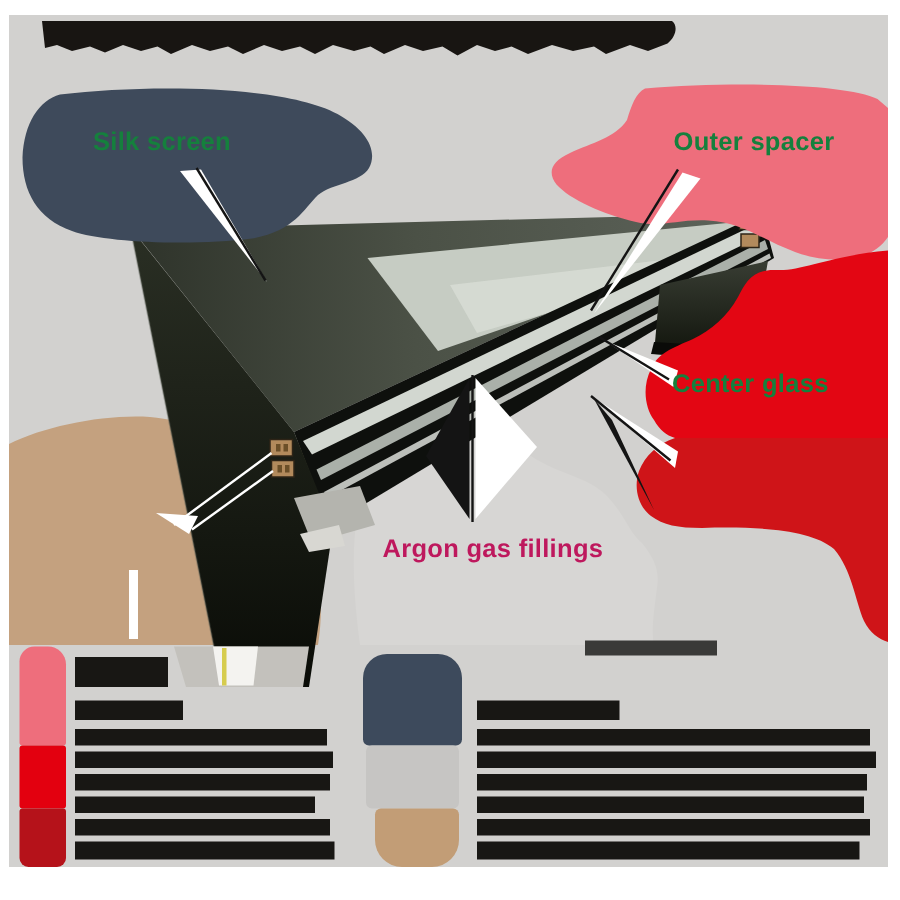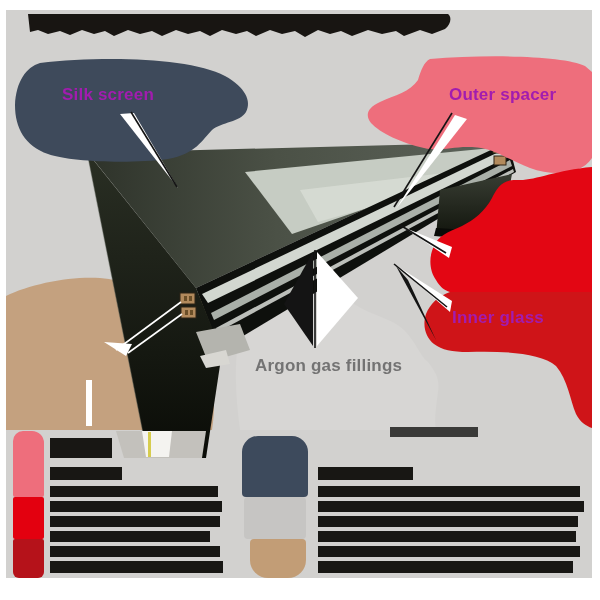--- a/index.html
+++ b/index.html
@@ -2,22 +2,22 @@
 <html><head>
 <meta charset="utf-8">
 <style>
   html,body{margin:0;padding:0;}
   body{width:600px;height:600px;position:relative;background:#ffffff;overflow:hidden;
        font-family:"Liberation Sans",sans-serif;}
   #stage{position:absolute;left:0;top:0;width:600px;height:600px;}
   .content-bg{position:absolute;left:6px;top:10px;width:586px;height:568px;background:#d2d1cf;}
   svg.layer{position:absolute;left:0;top:0;width:600px;height:600px;}
   .label{position:absolute;font-weight:bold;font-size:17px;letter-spacing:.2px;}
-  .label.white{color:#a21caf;}
-  .label.dark{color:#737373;}
+  .label.white{color:#15803d;}
+  .label.dark{color:#be185d;}
   .swatch{position:absolute;}
   .bar{position:absolute;background:#181714;}
   .bar.soft{background:#3a3a38;}
 </style>
 </head>
 <body>
 
 <div id="stage">
   <div class="content-bg"></div>
 
@@ -98,21 +98,21 @@
       <path stroke="#141414" stroke-width="1.6" d="M315,250 L315,348"></path>
       <path fill="#ffffff" d="M104,342 L126,356 L132,344 Z"></path>
       <path stroke="#ffffff" stroke-width="1.6" d="M116,350 L181,302"></path>
       <path stroke="#ffffff" stroke-width="1.6" d="M128,353 L182,314"></path>
       <rect x="86" y="380" width="6" height="46" fill="#ffffff"></rect>
     </g>
   </svg>
 
   <div class="label white" style="left:62px;top:85px;">Silk screen</div>
   <div class="label white" style="left:449px;top:85px;">Outer spacer</div>
-  <div class="label white" style="left:452px;top:308px;">Inner glass</div>
+  <div class="label white" style="left:448px;top:246px;">Center glass</div>
   <div class="label dark" style="left:255px;top:356px;">Argon gas fillings</div>
 
   <div class="swatch" style="left:13px;top:431px;width:31px;height:66px;background:#ee6e7c;border-radius:10px 12px 2px 2px;"></div>
   <div class="swatch" style="left:13px;top:497px;width:31px;height:42px;background:#e3000f;border-radius:2px;"></div>
   <div class="swatch" style="left:13px;top:539px;width:31px;height:39px;background:#b5121a;border-radius:2px 2px 6px 6px;"></div>
 
   <div class="swatch" style="left:242px;top:436px;width:66px;height:61px;background:#3d4a5c;border-radius:16px 16px 4px 4px;"></div>
   <div class="swatch" style="left:244px;top:497px;width:62px;height:42px;background:#c6c5c3;border-radius:4px;"></div>
   <div class="swatch" style="left:250px;top:539px;width:56px;height:39px;background:#c29d76;border-radius:4px 4px 18px 18px;"></div>
 

